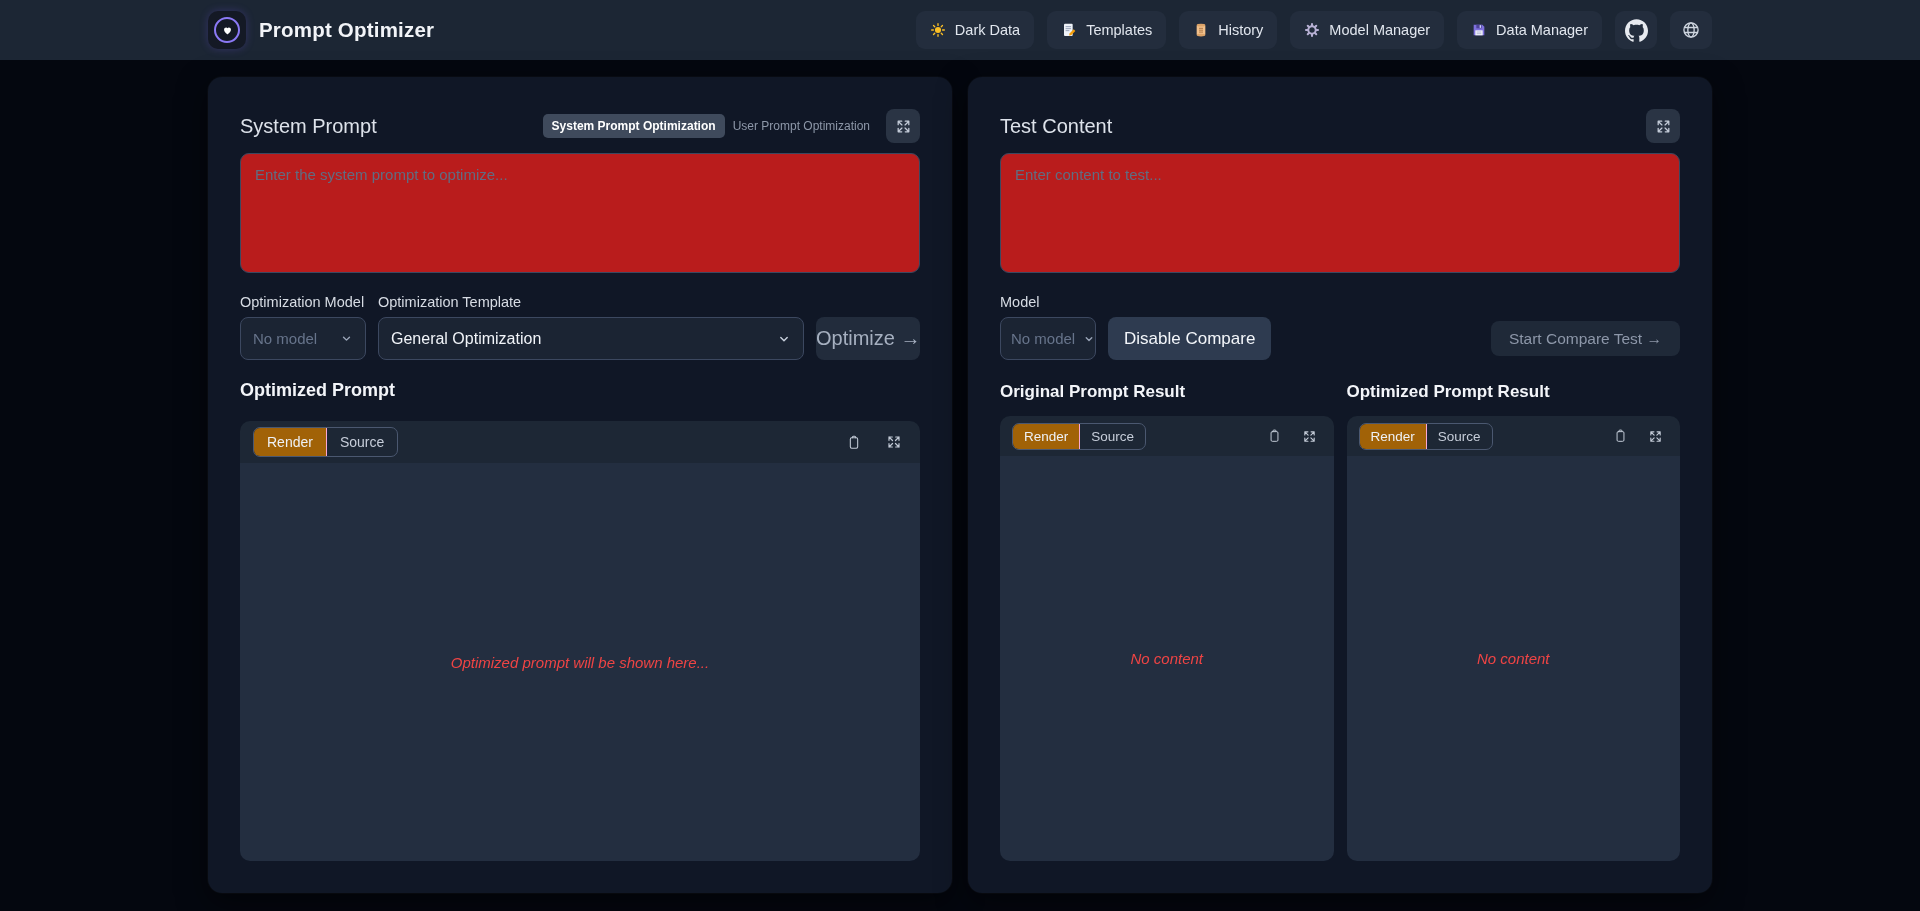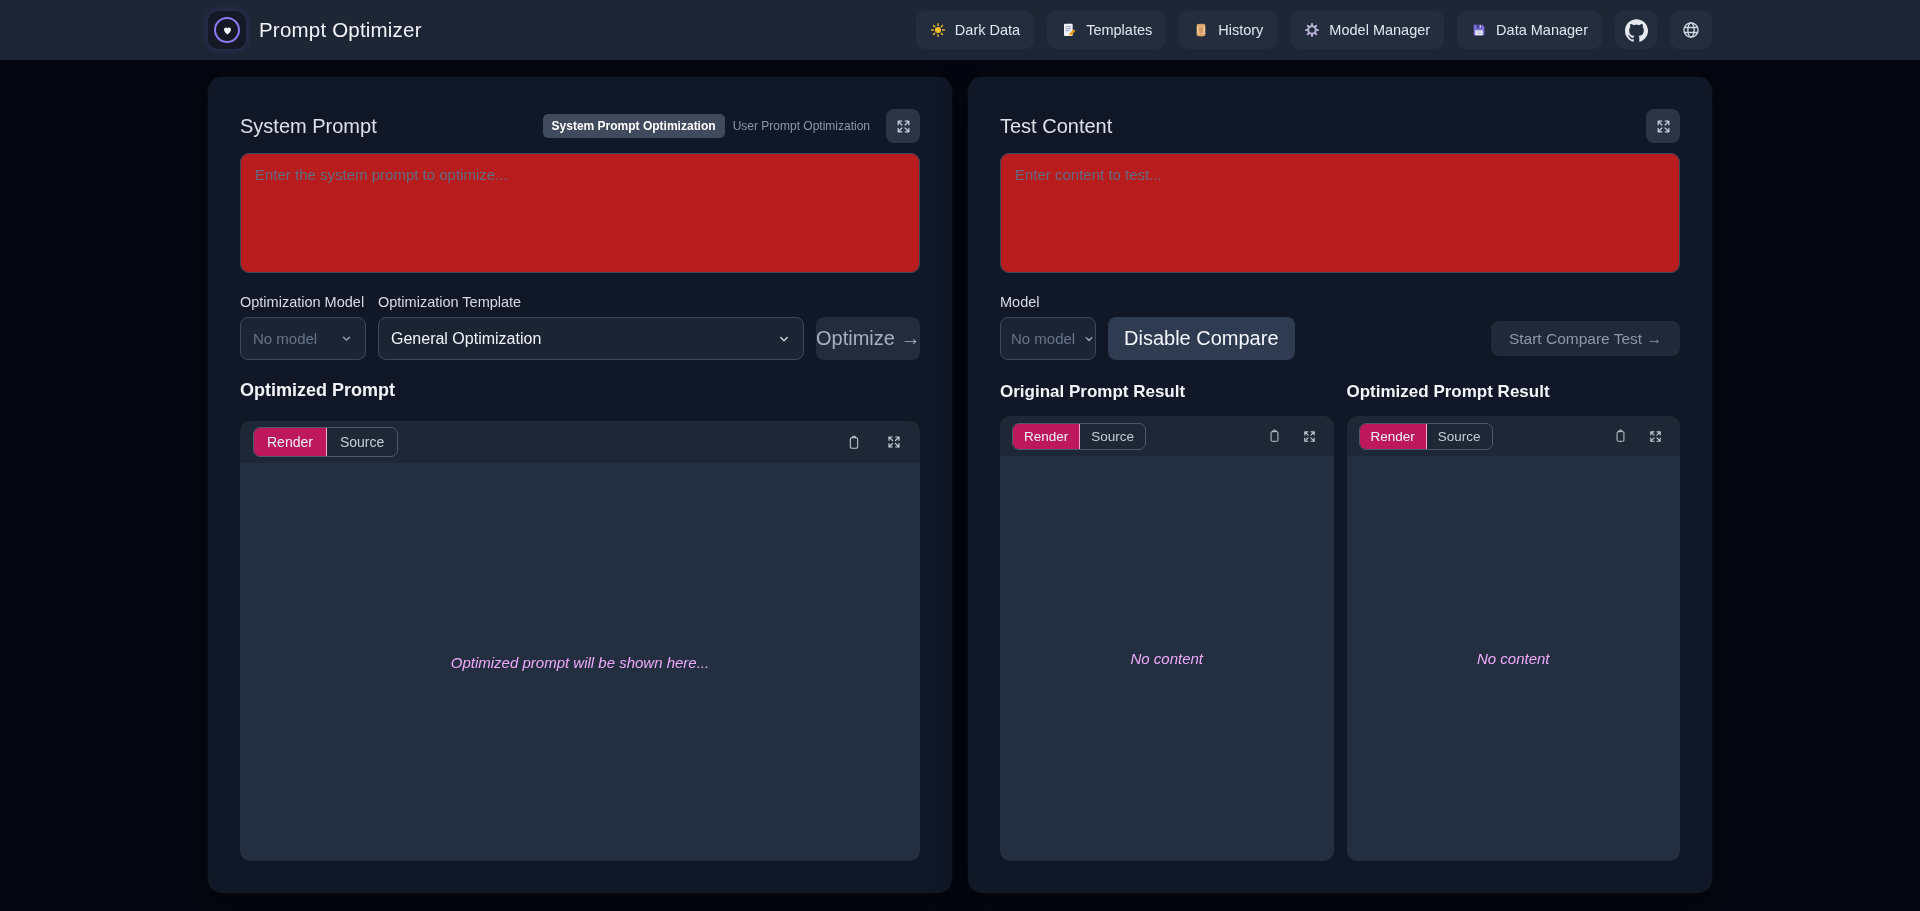--- a/index.html
+++ b/index.html
@@ -20,21 +20,21 @@
   .nav-left { display: flex; align-items: center; gap: 13px; }
   .logo {
     width: 38px; height: 38px; border-radius: 10px; background: #141925;
     display: flex; align-items: center; justify-content: center;
     box-shadow: 0 0 8px rgba(124,92,255,.25);
   }
   .logo-ring {
     width: 26px; height: 26px; border-radius: 50%; border: 2px solid #8b79f5;
     display: flex; align-items: center; justify-content: center;
   }
-  .app-title { font-size: 20.5px; font-weight: 400; color: #f2f4f8; letter-spacing: .2px; }
+  .app-title { font-size: 20.5px; font-weight: 700; color: #f2f4f8; letter-spacing: .2px; }
   .nav-right { display: flex; align-items: center; gap: 13px; }
   .nav-btn {
     display: flex; align-items: center; gap: 9px;
     background: #232d3d; border-radius: 9px; height: 38px; padding: 0 14px;
     font-size: 14.5px; color: #e1e6ee;
   }
   .icon-btn {
     width: 42px; height: 38px; background: #232d3d; border-radius: 9px;
     display: flex; align-items: center; justify-content: center; color: #e2e7ee;
   }
@@ -91,35 +91,35 @@
   .panel {
     flex: 1; margin-top: 20px; border-radius: 10px; overflow: hidden;
     display: flex; flex-direction: column; min-height: 0;
   }
   .panel-head {
     height: 42px; background: #1d2735; display: flex; align-items: center;
     padding: 0 13px; flex: none;
   }
   .seg { display: flex; border: 1px solid #4b5870; border-radius: 7px; overflow: hidden; }
   .seg-btn { padding: 6px 13px; font-size: 14px; color: #c6cdd9; }
-  .seg-btn.active { background: #be185d; color: #eef1f6; font-weight: 500; }
+  .seg-btn.active { background: #a16207; color: #eef1f6; font-weight: 500; }
   .seg-btn + .seg-btn { border-left: 1px solid #f9a8d4; }
   .panel-tools { margin-left: auto; display: flex; align-items: center; gap: 24px; padding-right: 5px; color: #c2cad6; }
   .tool-btn { display: flex; }
   .panel-body {
     flex: 1; background: #232e40; display: flex; align-items: center; justify-content: center;
   }
-  .empty-text { font-style: italic; font-size: 15px; color: #f0abfc; }
+  .empty-text { font-style: italic; font-size: 15px; color: #ef4444; }
 
   
   .model-row { display: flex; align-items: center; height: 43px; margin-top: 7px; }
   .model-row .select { width: 96px; padding: 0 10px; }
   .btn-compare {
     margin-left: 12px; height: 43px; padding: 0 16px; border-radius: 8px;
-    background: #2e3b50; color: #f3f6fa; font-size: 20px; font-weight: 500; white-space: nowrap;
+    background: #2e3b50; color: #f3f6fa; font-size: 17px; font-weight: 500; white-space: nowrap;
   }
   .btn-start {
     margin-left: auto; height: 35px; padding: 0 18px; border-radius: 8px;
     background: #1f2938; color: #8d97a9; font-size: 15.5px; white-space: nowrap;
   }
   .results { display: flex; gap: 13px; flex: 1; min-height: 0; }
   .result-col { flex: 1; display: flex; flex-direction: column; min-width: 0; }
   .result-col .section-title { font-size: 17px; }
   .result-col .panel { margin-top: 14px; }
   .result-col .panel-head { height: 40px; padding: 0 12px; }

